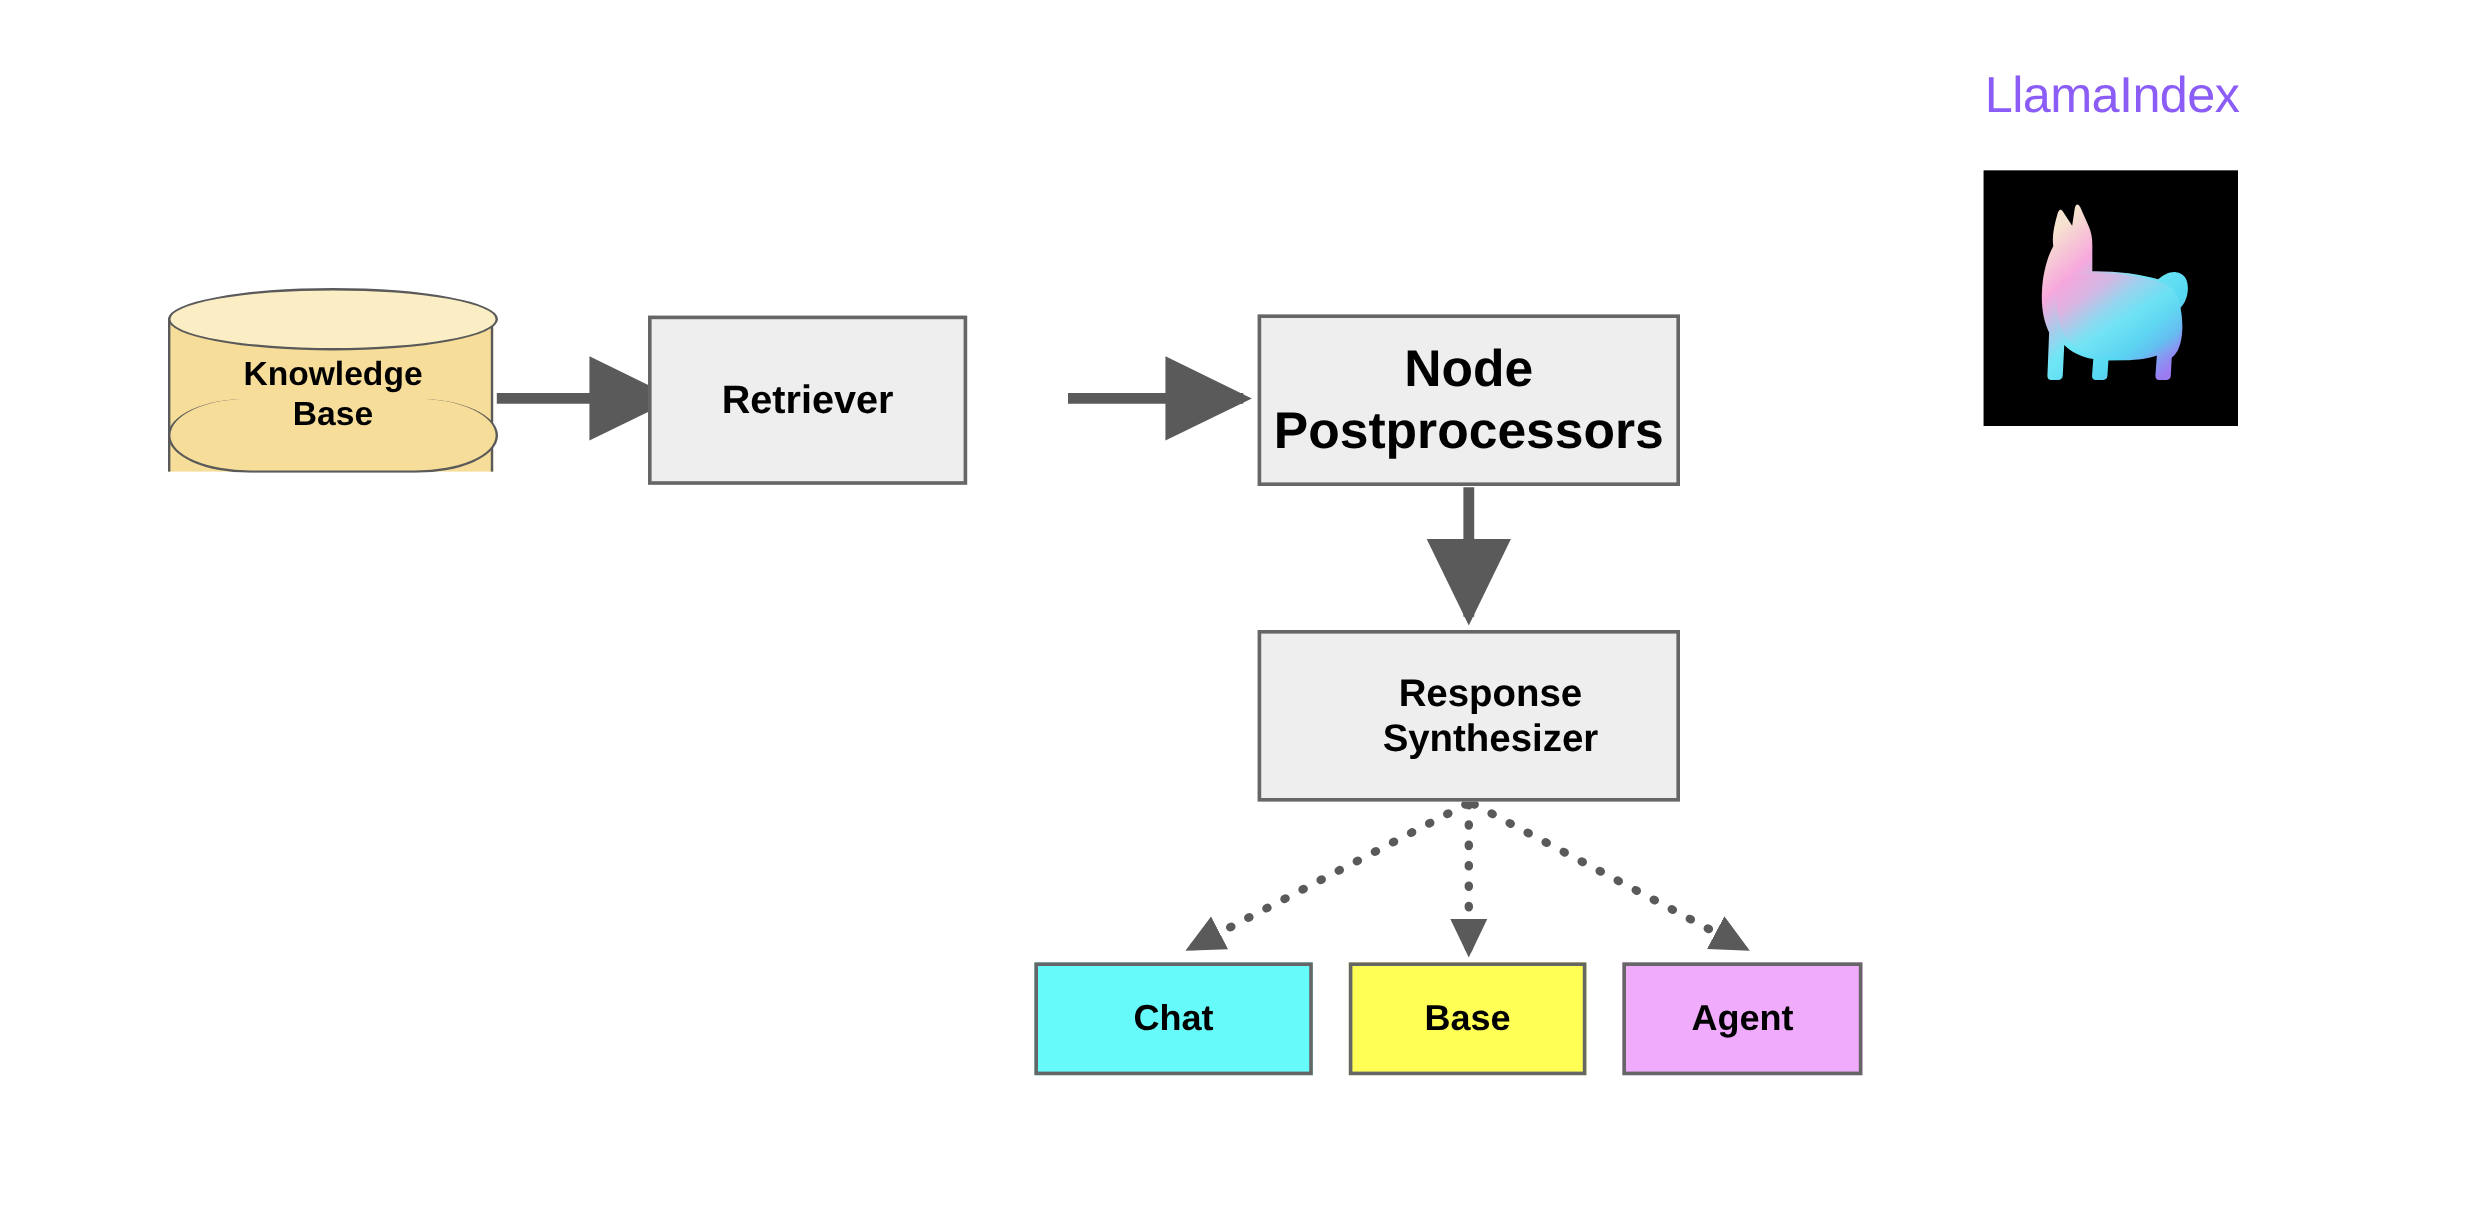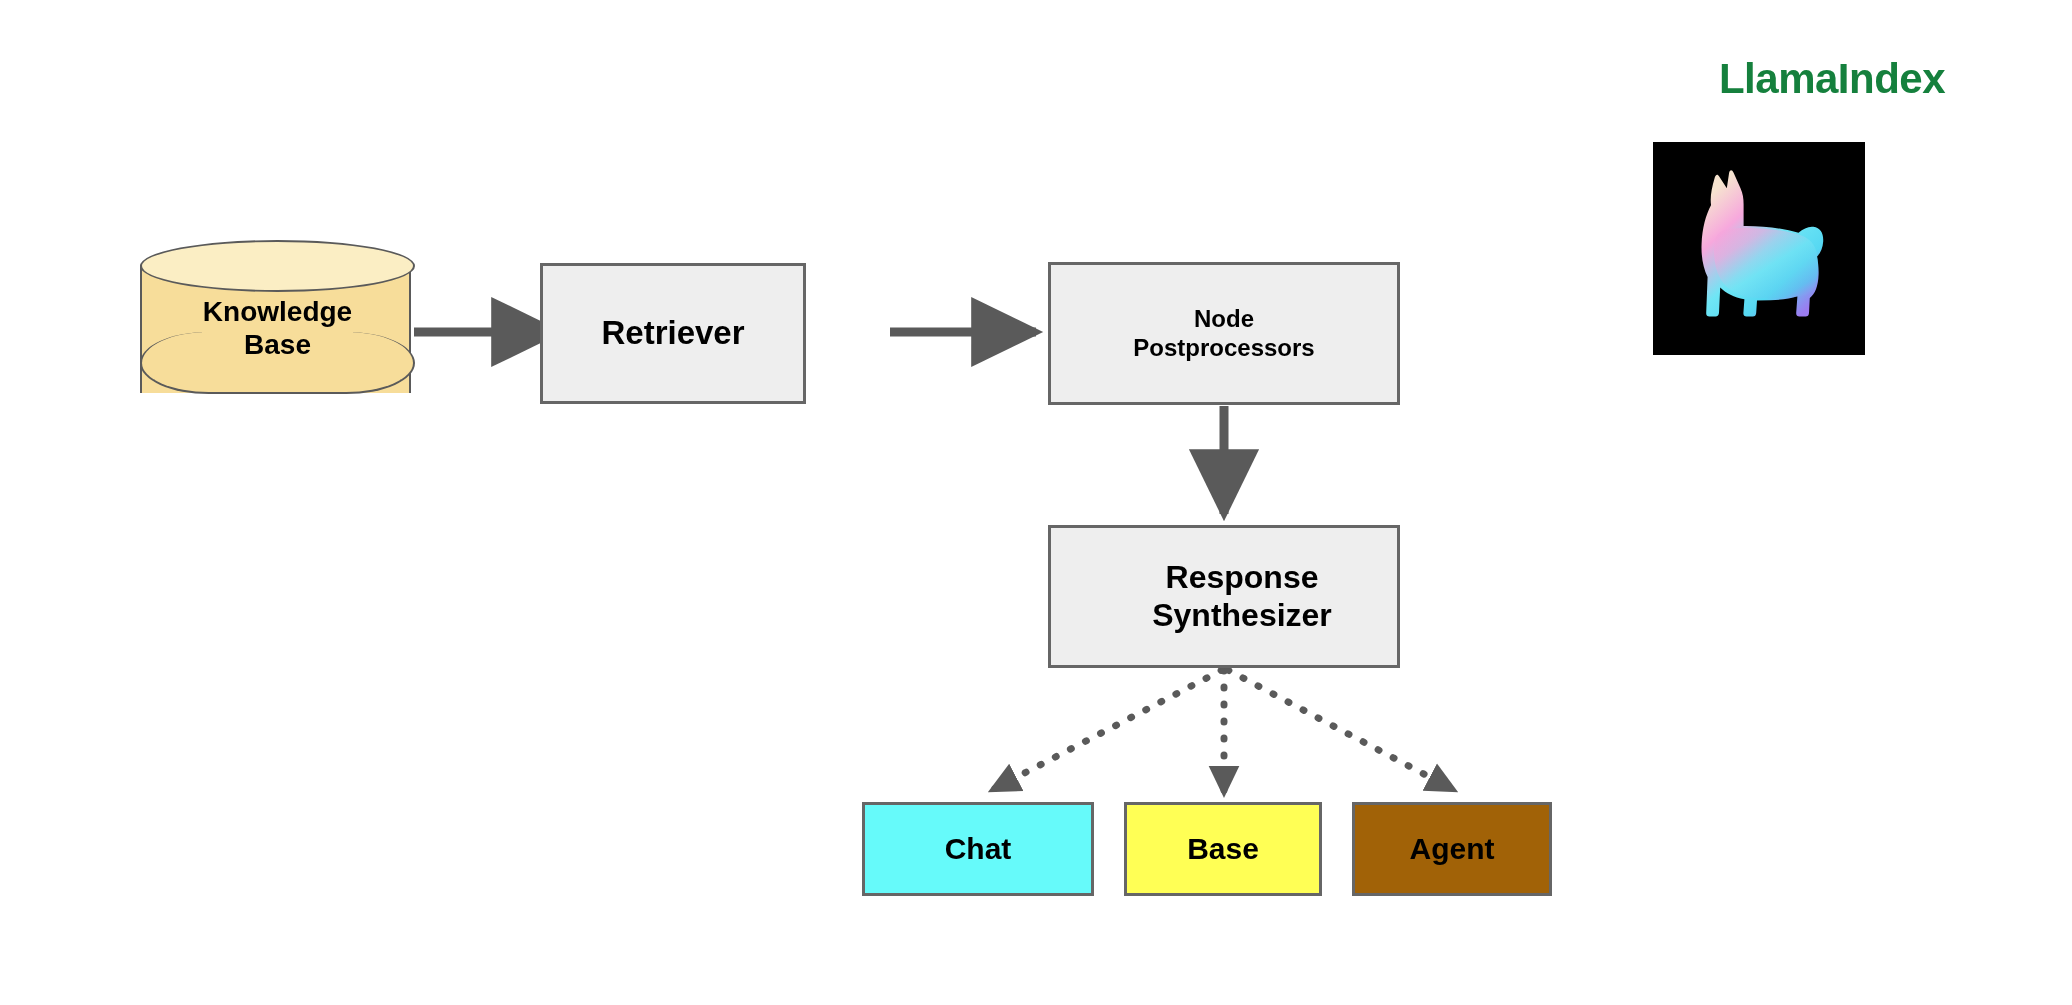--- a/index.html
+++ b/index.html
@@ -99,21 +99,21 @@
     height: 141px;
   }
   #retriever-box .node-label { font-size: 33px; }
 
   #node-postprocessors-box {
     left: 1048px;
     top: 262px;
     width: 352px;
     height: 143px;
   }
-  #node-postprocessors-box .node-label { font-size: 24px; }
+  #node-postprocessors-box .node-label { font-size: 43px; }
 
   #response-synthesizer-box {
     left: 1048px;
     top: 525px;
     width: 352px;
     height: 143px;
   }
   #response-synthesizer-box .node-label { font-size: 32px; margin-left: 36px; }
 
   
@@ -123,32 +123,32 @@
     height: 94px;
     border: 3px solid #666666;
     box-sizing: border-box;
     display: flex;
     align-items: center;
     justify-content: center;
   }
   .out-box .node-label { font-size: 30px; }
   #chat-box  { left: 862px;  width: 232px; background: #66fafa; }
   #query-box { left: 1124px; width: 198px; background: #ffff55; }
-  #agent-box { left: 1352px; width: 200px; background: #a16207; }
+  #agent-box { left: 1352px; width: 200px; background: #f0abfc; }
 
   
   #llamaindex-title {
     position: absolute;
-    left: 1632px;
+    left: 1560px;
     top: 55px;
     width: 400px;
     text-align: center;
     font-size: 42px;
-    font-weight: bold;
-    color: #15803d;
+    font-weight: normal;
+    color: #8b5cf6;
     letter-spacing: -0.5px;
   }
   #llamaindex-logo {
     position: absolute;
     left: 1653px;
     top: 142px;
     width: 212px;
     height: 213px;
     background: #000000;
     overflow: hidden;

